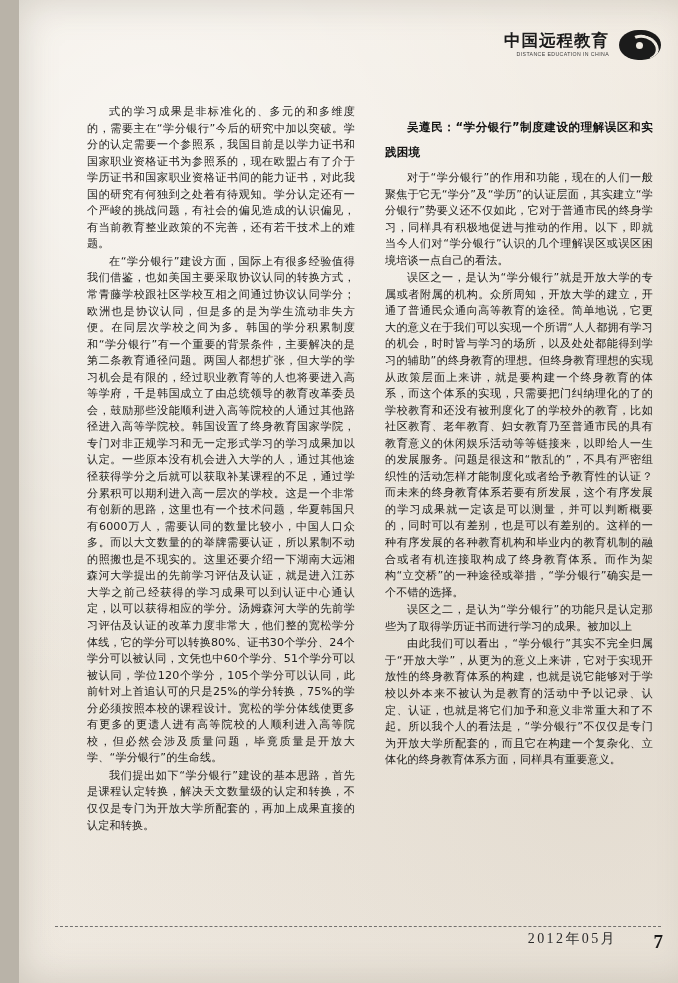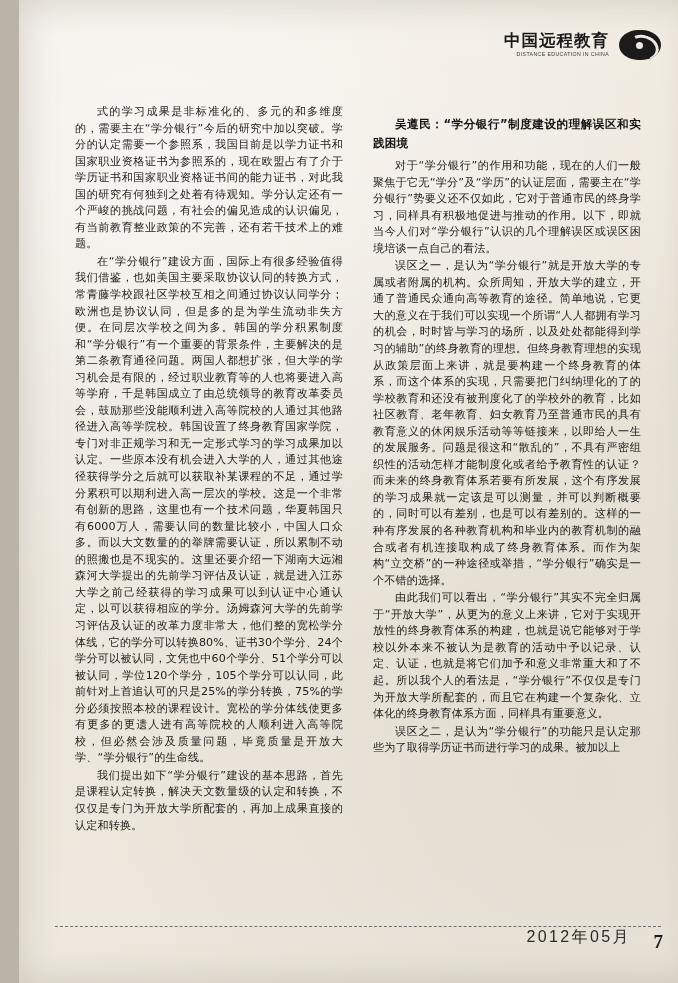--- a/index.html
+++ b/index.html
@@ -80,21 +80,21 @@
     left: 17px;
     top: 12px;
     width: 7px;
     height: 7px;
     background: #efeae1;
     border-radius: 50%;
   }
 
   .columns {
     position: absolute;
-    left: 56px;
+    left: 68px;
     top: 104px;
     width: 566px;
     height: 812px;
     display: flex;
     gap: 30px;
   }
   .col {
     width: 268px;
     position: relative;
   }
@@ -106,21 +106,21 @@
     color: #22211f;
     text-align: justify;
     text-indent: 22px;
     letter-spacing: 0.15px;
   }
   h2.subhead {
     margin: 11px 0 5px 0;
     font-family: "DejaVu Sans", sans-serif;
     font-size: 11.6px;
     font-weight: bold;
-    line-height: 19px;
+    line-height: 25px;
     color: #141414;
     text-align: justify;
     text-indent: 22px;
     letter-spacing: 0.2px;
   }
   .footer {
     position: absolute;
     left: 0;
     right: 0;
     bottom: 30px;
@@ -129,24 +129,24 @@
   .dashline {
     position: absolute;
     left: 36px;
     right: 36px;
     bottom: 26px;
     border-top: 1.4px dashed #4a4a4a;
     opacity: 0.75;
   }
   .footer-date {
     position: absolute;
-    right: 66px;
+    right: 80px;
     bottom: 5px;
-    font-family: Liberation Sans, sans-serif;
-    font-size: 16px;
+    font-family: Liberation Serif, serif;
+    font-size: 14px;
     letter-spacing: 2.4px;
     color: #2b2b2b;
   }
   .footer-page {
     position: absolute;
     right: 34px;
     bottom: 0px;
     font-family: "Liberation Serif", serif;
     font-size: 19px;
     font-weight: bold;
@@ -178,24 +178,24 @@
   </div>
 
   <div class="columns">
     <div class="col">
       <p class="body">式的学习成果是非标准化的、多元的和多维度的，需要主在“学分银行”今后的研究中加以突破。学分的认定需要一个参照系，我国目前是以学力证书和国家职业资格证书为参照系的，现在欧盟占有了介于学历证书和国家职业资格证书间的能力证书，对此我国的研究有何独到之处着有待观知。学分认定还有一个严峻的挑战问题，有社会的偏见造成的认识偏见，有当前教育整业政策的不完善，还有若干技术上的难题。</p>
       <p class="body">在“学分银行”建设方面，国际上有很多经验值得我们借鉴，也如美国主要采取协议认同的转换方式，常青藤学校跟社区学校互相之间通过协议认同学分；欧洲也是协议认同，但是多的是为学生流动非失方便。在同层次学校之间为多。韩国的学分积累制度和“学分银行”有一个重要的背景条件，主要解决的是第二条教育通径问题。两国人都想扩张，但大学的学习机会是有限的，经过职业教育等的人也将要进入高等学府，千是韩国成立了由总统领导的教育改革委员会，鼓励那些没能顺利进入高等院校的人通过其他路径进入高等学院校。韩国设置了终身教育国家学院，专门对非正规学习和无一定形式学习的学习成果加以认定。一些原本没有机会进入大学的人，通过其他途径获得学分之后就可以获取补某课程的不足，通过学分累积可以期利进入高一层次的学校。这是一个非常有创新的思路，这里也有一个技术问题，华夏韩国只有6000万人，需要认同的数量比较小，中国人口众多。而以大文数量的的举牌需要认证，所以累制不动的照搬也是不现实的。这里还要介绍一下湖南大远湘森河大学提出的先前学习评估及认证，就是进入江苏大学之前己经获得的学习成果可以到认证中心通认定，以可以获得相应的学分。汤姆森河大学的先前学习评估及认证的改革力度非常大，他们整的宽松学分体线，它的学分可以转换80%、证书30个学分、24个学分可以被认同，文凭也中60个学分、51个学分可以被认同，学位120个学分，105个学分可以认同，此前针对上首追认可的只是25%的学分转换，75%的学分必须按照本校的课程设计。宽松的学分体线使更多有更多的更遗人进有高等院校的人顺利进入高等院校，但必然会涉及质量问题，毕竟质量是开放大学、“学分银行”的生命线。</p>
       <p class="body">我们提出如下“学分银行”建设的基本思路，首先是课程认定转换，解决天文数量级的认定和转换，不仅仅是专门为开放大学所配套的，再加上成果直接的认定和转换。</p>
     </div>
     <div class="col">
       <h2 class="subhead">吴遵民：“学分银行”制度建设的理解误区和实践困境</h2>
-      <p class="body">对于“学分银行”的作用和功能，现在的人们一般聚焦于它无“学分”及“学历”的认证层面，需要主在“学分银行”势要义还不仅如此，它对于普通市民的终身学习，同样具有积极地促进与推动的作用。以下，即就当今人们对“学分银行”认识的几个理解误区或误区困境培谈一点自己的看法。</p>
+      <p class="body">对于“学分银行”的作用和功能，现在的人们一般聚焦于它无“学分”及“学历”的认证层面，其实建立“学分银行”势要义还不仅如此，它对于普通市民的终身学习，同样具有积极地促进与推动的作用。以下，即就当今人们对“学分银行”认识的几个理解误区或误区困境培谈一点自己的看法。</p>
       <p class="body">误区之一，是认为“学分银行”就是开放大学的专属或者附属的机构。众所周知，开放大学的建立，开通了普通民众通向高等教育的途径。简单地说，它更大的意义在于我们可以实现一个所谓“人人都拥有学习的机会，时时皆与学习的场所，以及处处都能得到学习的辅助”的终身教育的理想。但终身教育理想的实现从政策层面上来讲，就是要构建一个终身教育的体系，而这个体系的实现，只需要把门纠纳理化的了的学校教育和还没有被刑度化了的学校外的教育，比如社区教育、老年教育、妇女教育乃至普通市民的具有教育意义的休闲娱乐活动等等链接来，以即给人一生的发展服务。问题是很这和“散乱的”，不具有严密组织性的活动怎样才能制度化或者给予教育性的认证？而未来的终身教育体系若要有所发展，这个有序发展的学习成果就一定该是可以测量，并可以判断概要的，同时可以有差别，也是可以有差别的。这样的一种有序发展的各种教育机构和毕业内的教育机制的融合或者有机连接取构成了终身教育体系。而作为架构“立交桥”的一种途径或举措，“学分银行”确实是一个不错的选择。</p>
+      <p class="body">误区之二，是认为“学分银行”的功能只是认定那些为了取得学历证书而进行学习的成果。被加以上</p>
       <p class="body">由此我们可以看出，“学分银行”其实不完全归属于“开放大学”，从更为的意义上来讲，它对于实现开放性的终身教育体系的构建，也就是说它能够对于学校以外本来不被认为是教育的活动中予以记录、认定、认证，也就是将它们加予和意义非常重大和了不起。所以我个人的看法是，“学分银行”不仅仅是专门为开放大学所配套的，而且它在构建一个复杂化、立体化的终身教育体系方面，同样具有重要意义。</p>
-      <p class="body">误区之二，是认为“学分银行”的功能只是认定那些为了取得学历证书而进行学习的成果。被加以上</p>
     </div>
   </div>
 
   <div class="footer">
     <div class="dashline"></div>
     <div class="footer-date">2012年05月</div>
     <div class="footer-page">7</div>
   </div>
 
   <div class="edge-shadow"></div>

